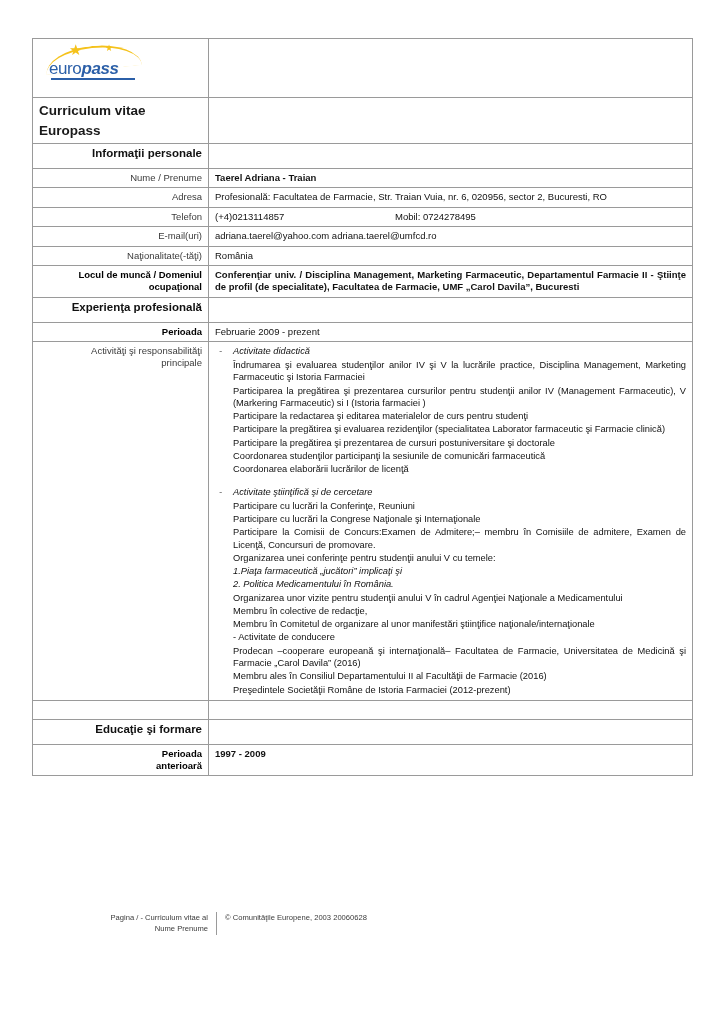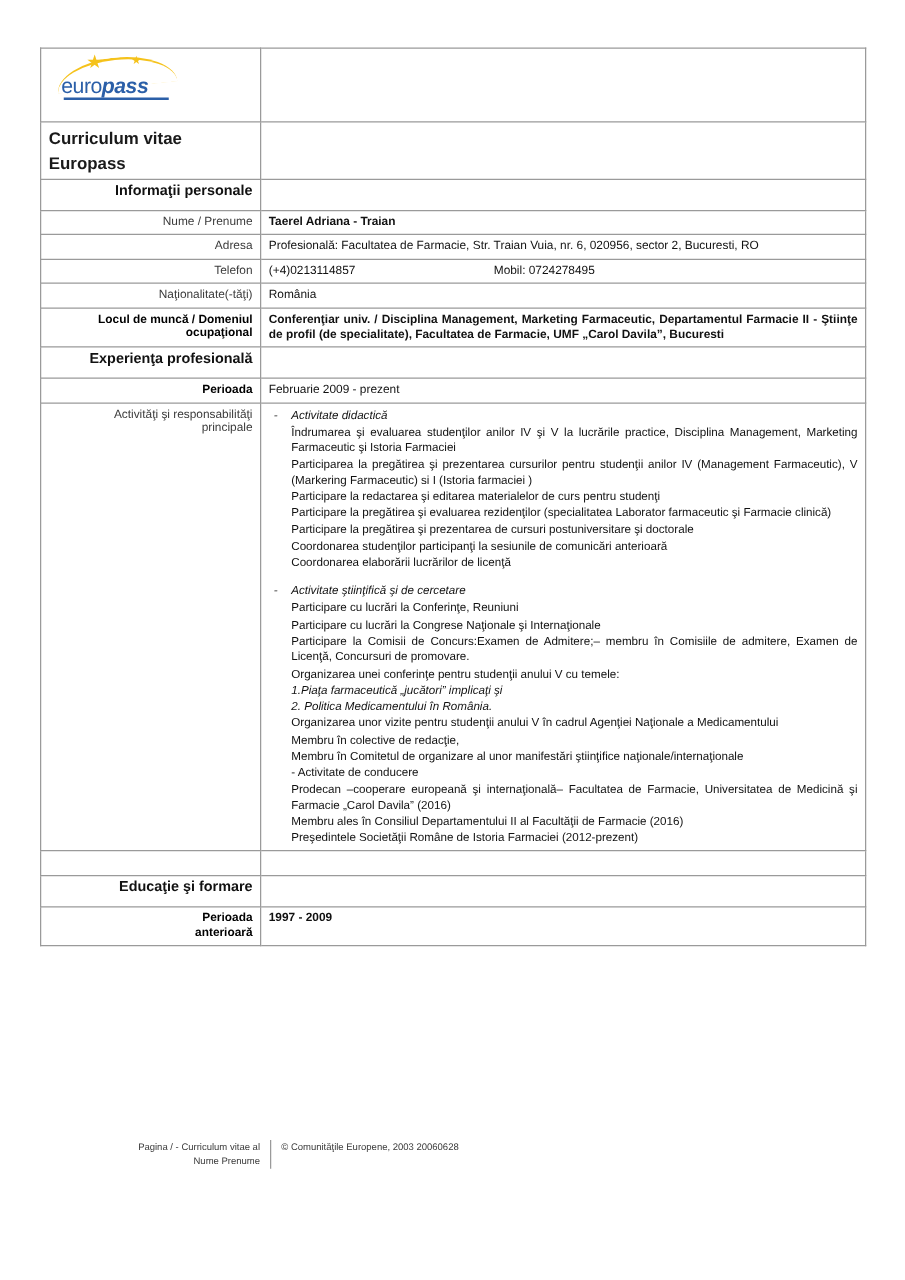--- a/index.html
+++ b/index.html
@@ -260,20 +260,24 @@
           <div class="tel-row">
             <div class="tel">(+4)0213114857</div>
             <div class="mob">
               <span>Mobil:</span>
               <span>0724278495</span>
             </div>
           </div>
         </td>
       </tr>
 
+      <tr>
+        <td class="label-cell">E-mail(uri)</td>
+        <td class="value-cell">adriana.taerel@yahoo.com adriana.taerel@umfcd.ro</td>
+      </tr>
 
       <tr>
         <td class="label-cell">Naţionalitate(-tăţi)</td>
         <td class="value-cell">România</td>
       </tr>
 
       <tr>
         <td class="label-cell bold">Locul de muncă / Domeniul ocupaţional</td>
         <td class="value-cell bold" style="text-align:justify;">Conferenţiar univ. / Disciplina Management, Marketing Farmaceutic, Departamentul Farmacie II - Ştiinţe de profil (de specialitate), Facultatea de Farmacie, UMF „Carol Davila”, Bucuresti</td>
       </tr>
@@ -295,21 +299,21 @@
           <div>principale</div>
         </td>
         <td class="value-cell">
           <ul class="dashlist">
             <li class="head">Activitate didactică</li>
             <li class="plain">Îndrumarea şi evaluarea studenţilor anilor IV şi V la lucrările practice, Disciplina Management, Marketing Farmaceutic şi Istoria Farmaciei</li>
             <li class="plain">Participarea la pregătirea şi prezentarea cursurilor pentru studenţii anilor IV (Management Farmaceutic), V (Markering Farmaceutic) si I (Istoria farmaciei )</li>
             <li class="plain">Participare la redactarea şi editarea materialelor de curs pentru studenţi</li>
             <li class="plain">Participare la pregătirea şi evaluarea rezidenţilor (specialitatea Laborator farmaceutic şi Farmacie clinică)</li>
             <li class="plain">Participare la pregătirea şi prezentarea de cursuri postuniversitare şi doctorale</li>
-            <li class="plain">Coordonarea studenţilor participanţi la sesiunile de comunicări anterioară</li>
+            <li class="plain">Coordonarea studenţilor participanţi la sesiunile de comunicări farmaceutică</li>
             <li class="plain">Coordonarea elaborării lucrărilor de licenţă</li>
             <li class="spacer"></li>
             <li class="head">Activitate ştiinţifică şi de cercetare</li>
             <li class="plain">Participare cu lucrări la Conferinţe, Reuniuni</li>
             <li class="plain">Participare cu lucrări la Congrese Naţionale şi Internaţionale</li>
             <li class="plain">Participare la Comisii de Concurs:Examen de Admitere;– membru în Comisiile de admitere, Examen de Licenţă, Concursuri de promovare.</li>
             <li class="plain">Organizarea unei conferinţe pentru studenţii anului V  cu temele:</li>
             <li class="plain it">1.Piaţa farmaceutică „jucători” implicaţi şi</li>
             <li class="plain it">2. Politica Medicamentului în România.</li>
             <li class="plain">Organizarea unor vizite pentru studenţii anului V în cadrul Agenţiei Naţionale a Medicamentului</li>

